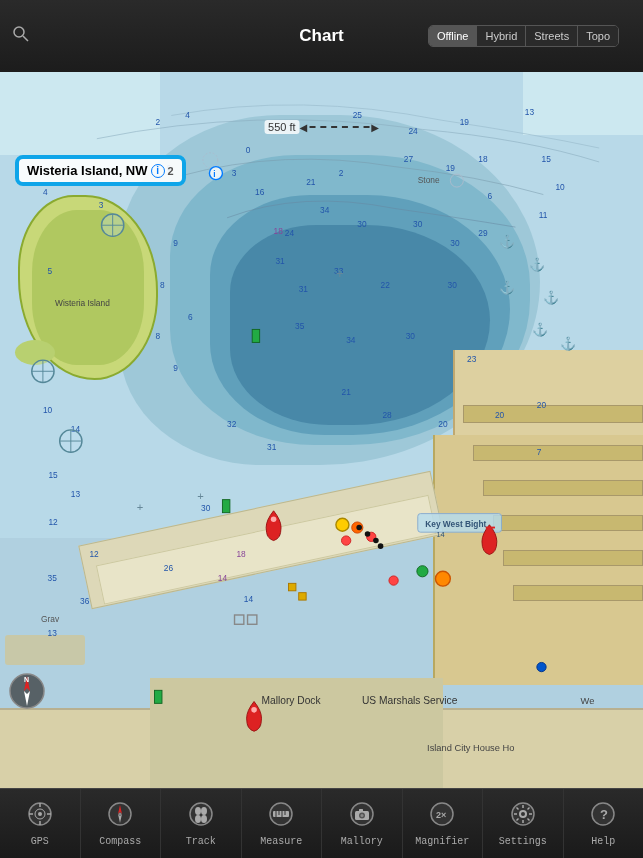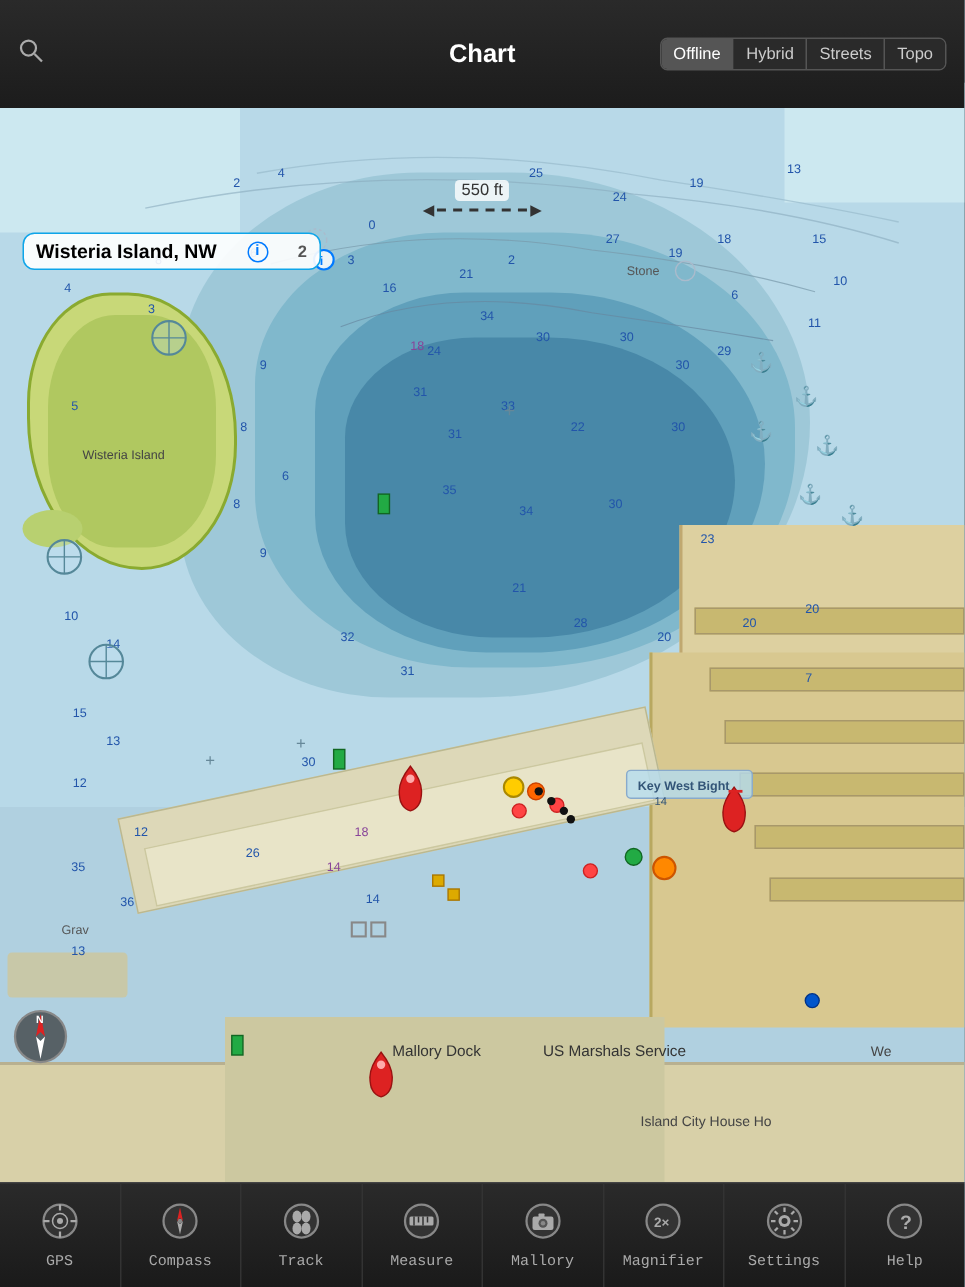--- a/index.html
+++ b/index.html
@@ -29,21 +29,21 @@
       color: #aaa;
       font-size: 18px;
     }
     #header .title {
       color: #fff;
       font-size: 17px;
       font-weight: 600;
     }
     #header .map-type-buttons {
       position: absolute;
-      right: 12px;
+      right: 24px;
       display: flex;
       border: 1px solid #555;
       border-radius: 5px;
       overflow: hidden;
     }
     #header .map-type-buttons .btn {
       padding: 4px 8px;
       font-size: 11px;
       color: #ccc;
       background: #2a2a2a;
@@ -85,21 +85,21 @@
     }
 
     
     .distance-bar {
       position: absolute;
       top: 65px;
       left: 50%;
       transform: translateX(-50%);
       z-index: 20;
       display: flex;
-      flex-direction: column;
+      flex-direction: row;
       align-items: center;
     }
     .distance-label {
       font-size: 11px;
       color: #333;
       background: rgba(255,255,255,0.8);
       padding: 1px 4px;
       border-radius: 3px;
     }
     .distance-line {
@@ -116,26 +116,26 @@
       margin: 0 2px;
     }
 
     
     .location-label {
       position: absolute;
       top: 100px;
       left: 15px;
       z-index: 25;
       background: rgba(255,255,255,0.9);
-      border: 1px solid #0ea5e9;
+      border: 4px solid #0ea5e9;
       border-radius: 8px;
       padding: 4px 8px;
       display: flex;
       align-items: center;
-      gap: 20px;
+      gap: 3px;
     }
     .location-label span {
       font-size: 13px;
       font-weight: 600;
       color: #000;
     }
     .location-label .info-icon {
       width: 14px;
       height: 14px;
       border-radius: 50%;

